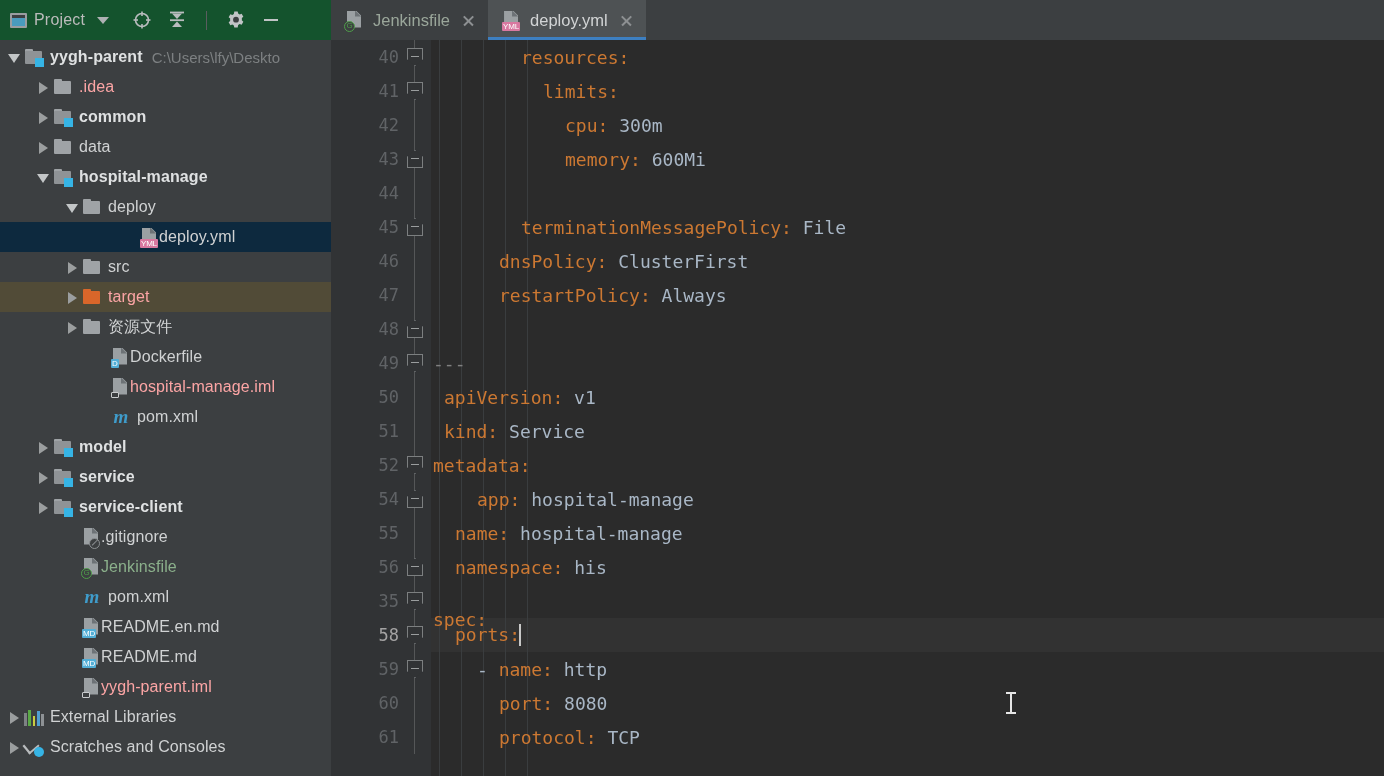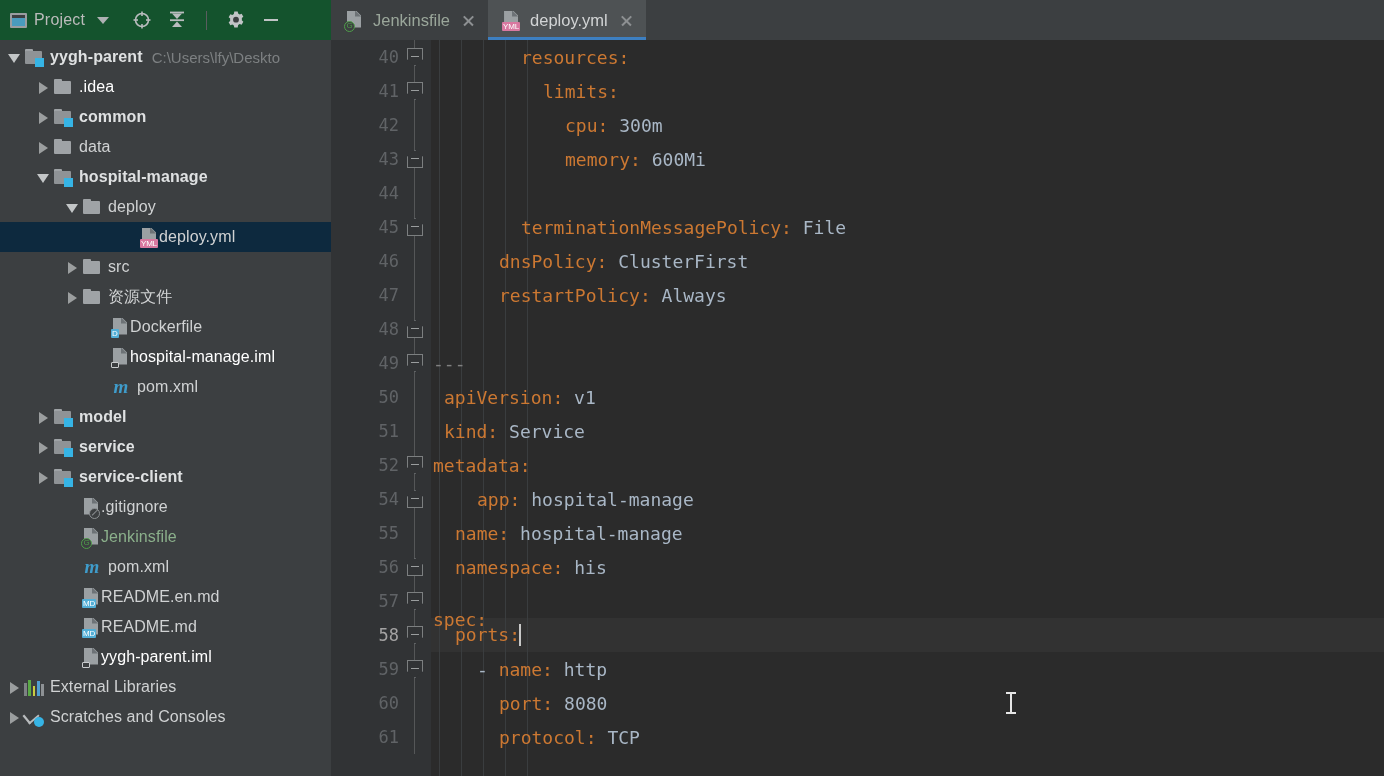--- a/index.html
+++ b/index.html
@@ -286,21 +286,21 @@
     background: #36b4e5;
   }
   .foldericon.orange .fbody,
   .foldericon.orange .ftab { background: #d9662a; }
   .node-label {
     font-size: 16px;
     color: #d0d2d3;
     letter-spacing: .1px;
   }
   .node-label.bold { font-weight: bold; color: #dfe1e2; }
-  .node-label.olive { color: #ffffff; }
+  .node-label.olive { color: #fca5a5; }
   .node-label.green { color: #8bb08b; }
   .node-path {
     font-size: 15px;
     color: #7d8082;
     margin-left: 9px;
   }
   .mvnicon {
     width: 20px; height: 18px;
     flex: 0 0 20px;
     margin-right: 6px;
@@ -598,20 +598,28 @@
             <span class="node-label">deploy.yml</span>
           </div>
           <div class="node" style="padding-left: 64px;">
             <span class="twisty closed"></span>
             <span class="foldericon">
               <span class="ftab"></span>
               <span class="fbody"></span>
             </span>
             <span class="node-label">src</span>
           </div>
+          <div class="node hover" style="padding-left: 64px;">
+            <span class="twisty closed"></span>
+            <span class="foldericon orange">
+              <span class="ftab"></span>
+              <span class="fbody"></span>
+            </span>
+            <span class="node-label olive">target</span>
+          </div>
           <div class="node" style="padding-left: 64px;">
             <span class="twisty closed"></span>
             <span class="foldericon">
               <span class="ftab"></span>
               <span class="fbody"></span>
             </span>
             <span class="node-label">资源文件</span>
           </div>
           <div class="node" style="padding-left: 93px;">
             <span class="twisty "></span>
@@ -869,21 +877,21 @@
             <span class="lbg"></span>
             <span class="lno">56</span>
             <span class="foldcol">
               <span class="fold-line"></span>
               <span class="fold-mark up"></span>
             </span>
             <span class="ltext" style="padding-left: 24px;"><span class="k">namespace</span><span class="k">: </span><span class="v">his</span></span>
           </div>
           <div class="line">
             <span class="lbg"></span>
-            <span class="lno">57</span>
+            <span class="lno">35</span>
             <span class="foldcol">
               <span class="fold-line"></span>
               <span class="fold-mark down"></span>
             </span>
             <span class="ltext" style="padding-left: 2px; margin-top: 36px;"><span class="k">spec</span><span class="k">:</span></span>
           </div>
           <div class="line current">
             <span class="lbg"></span>
             <span class="lno">58</span>
             <span class="foldcol">

